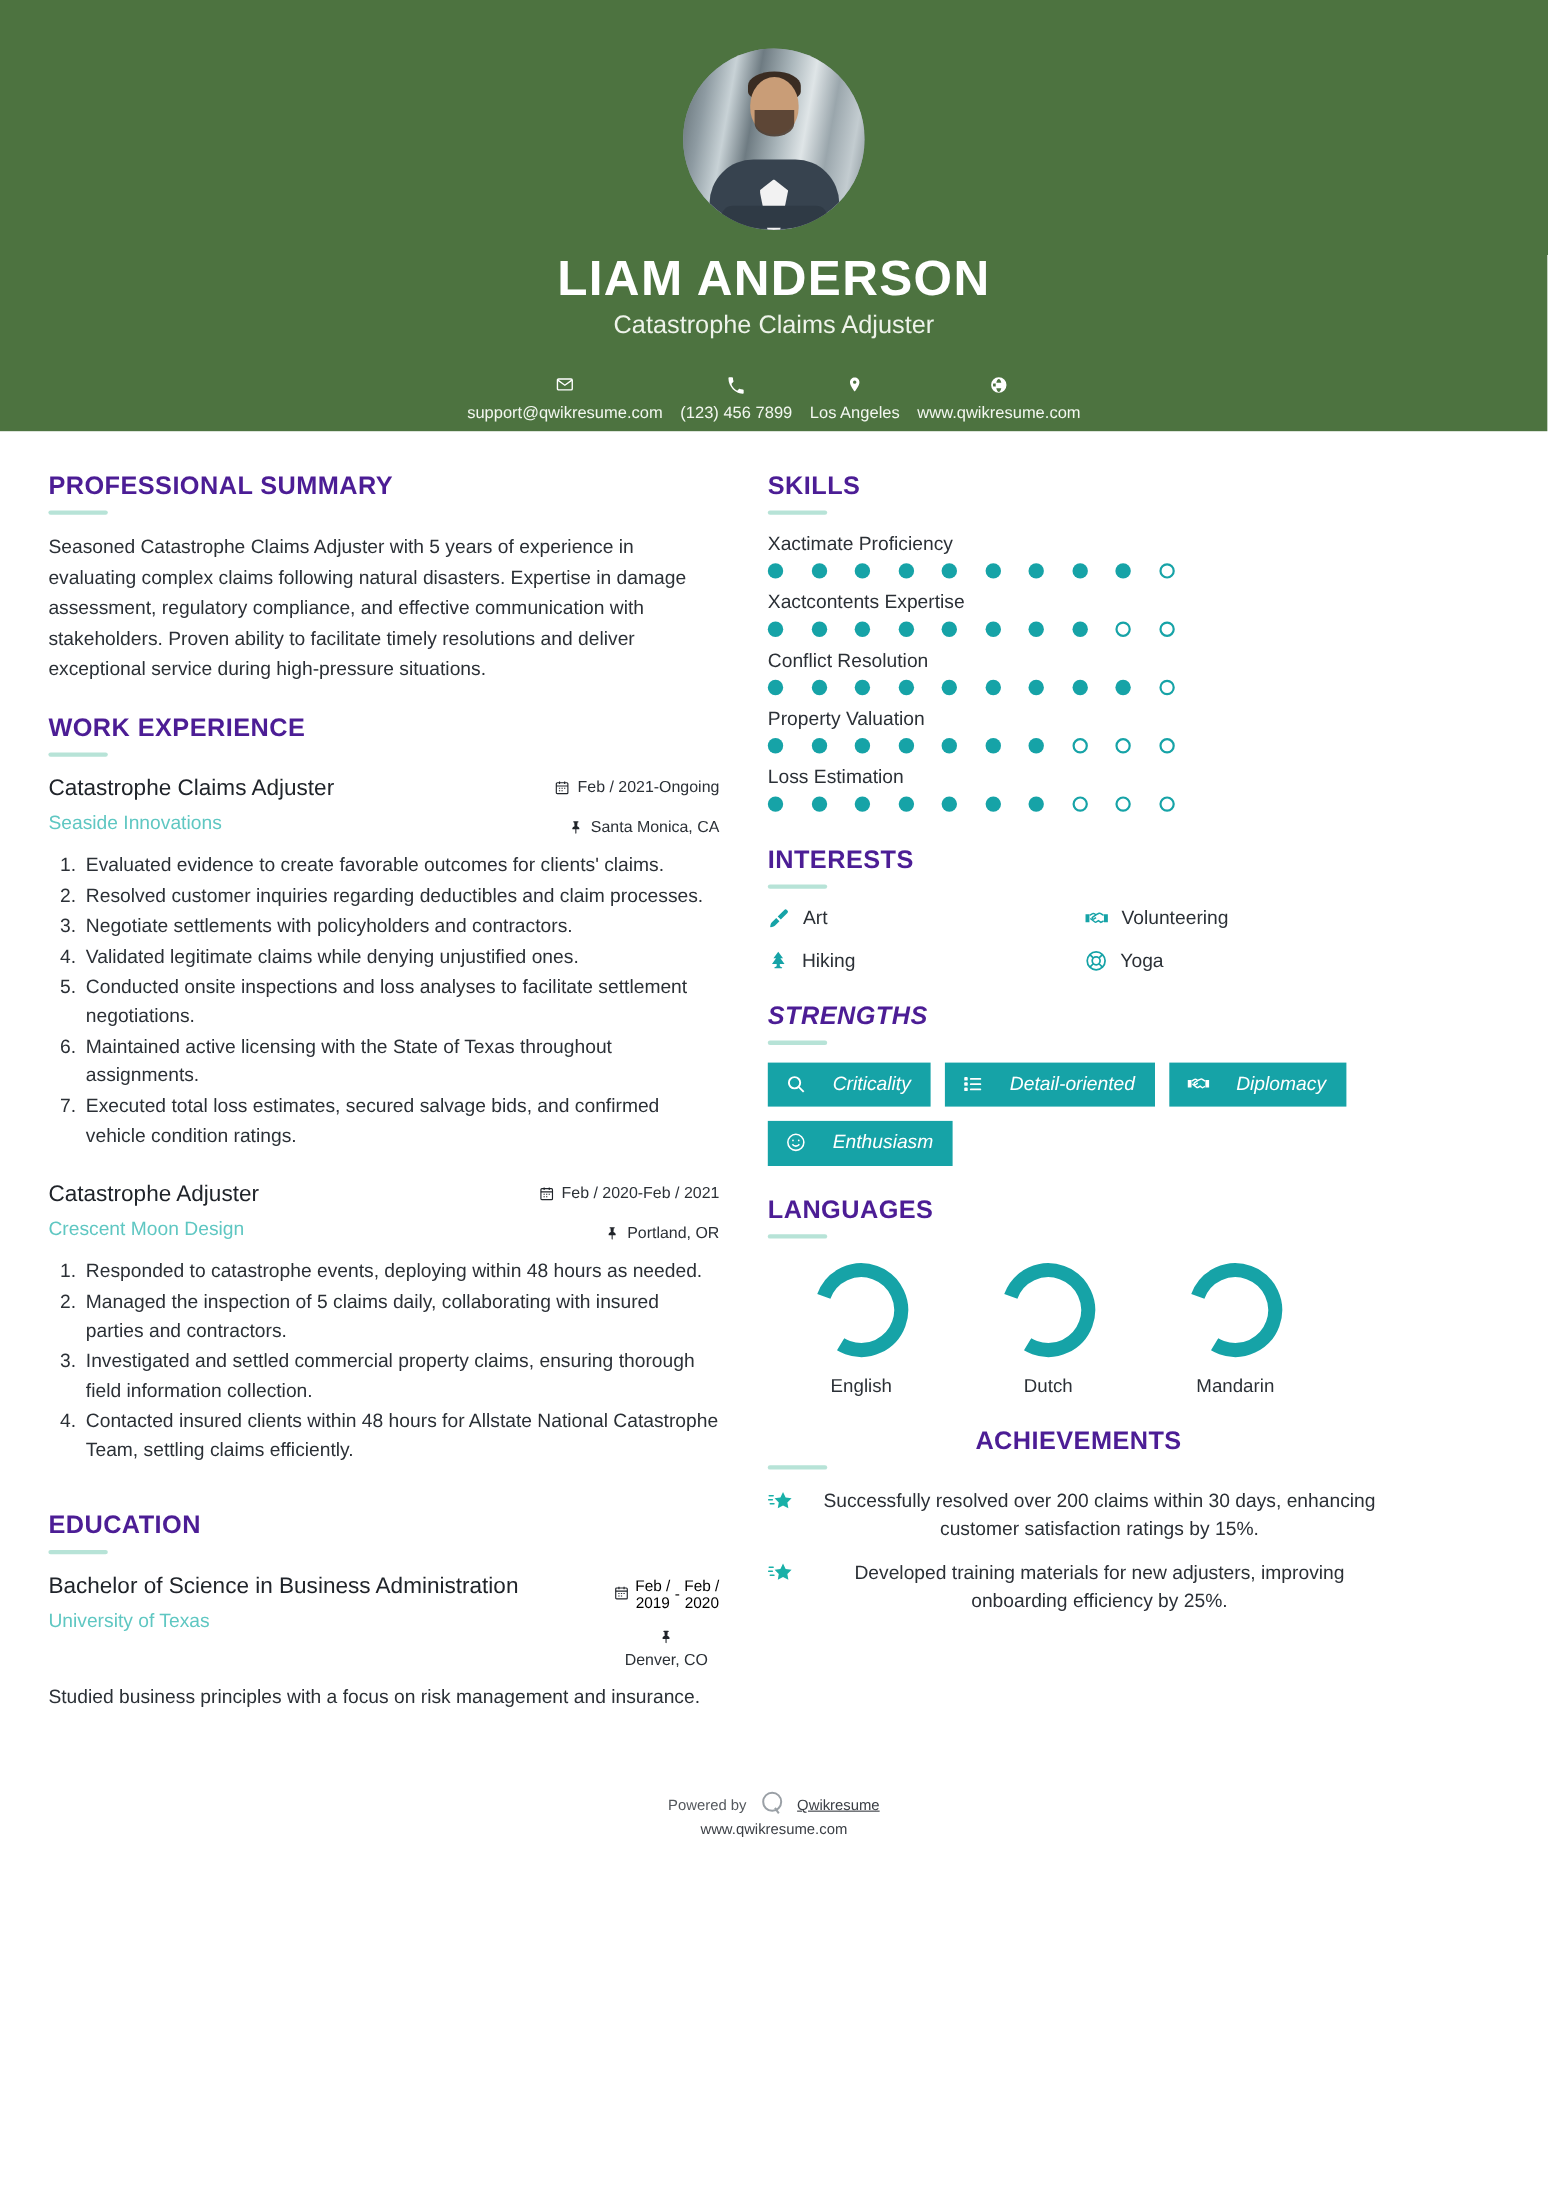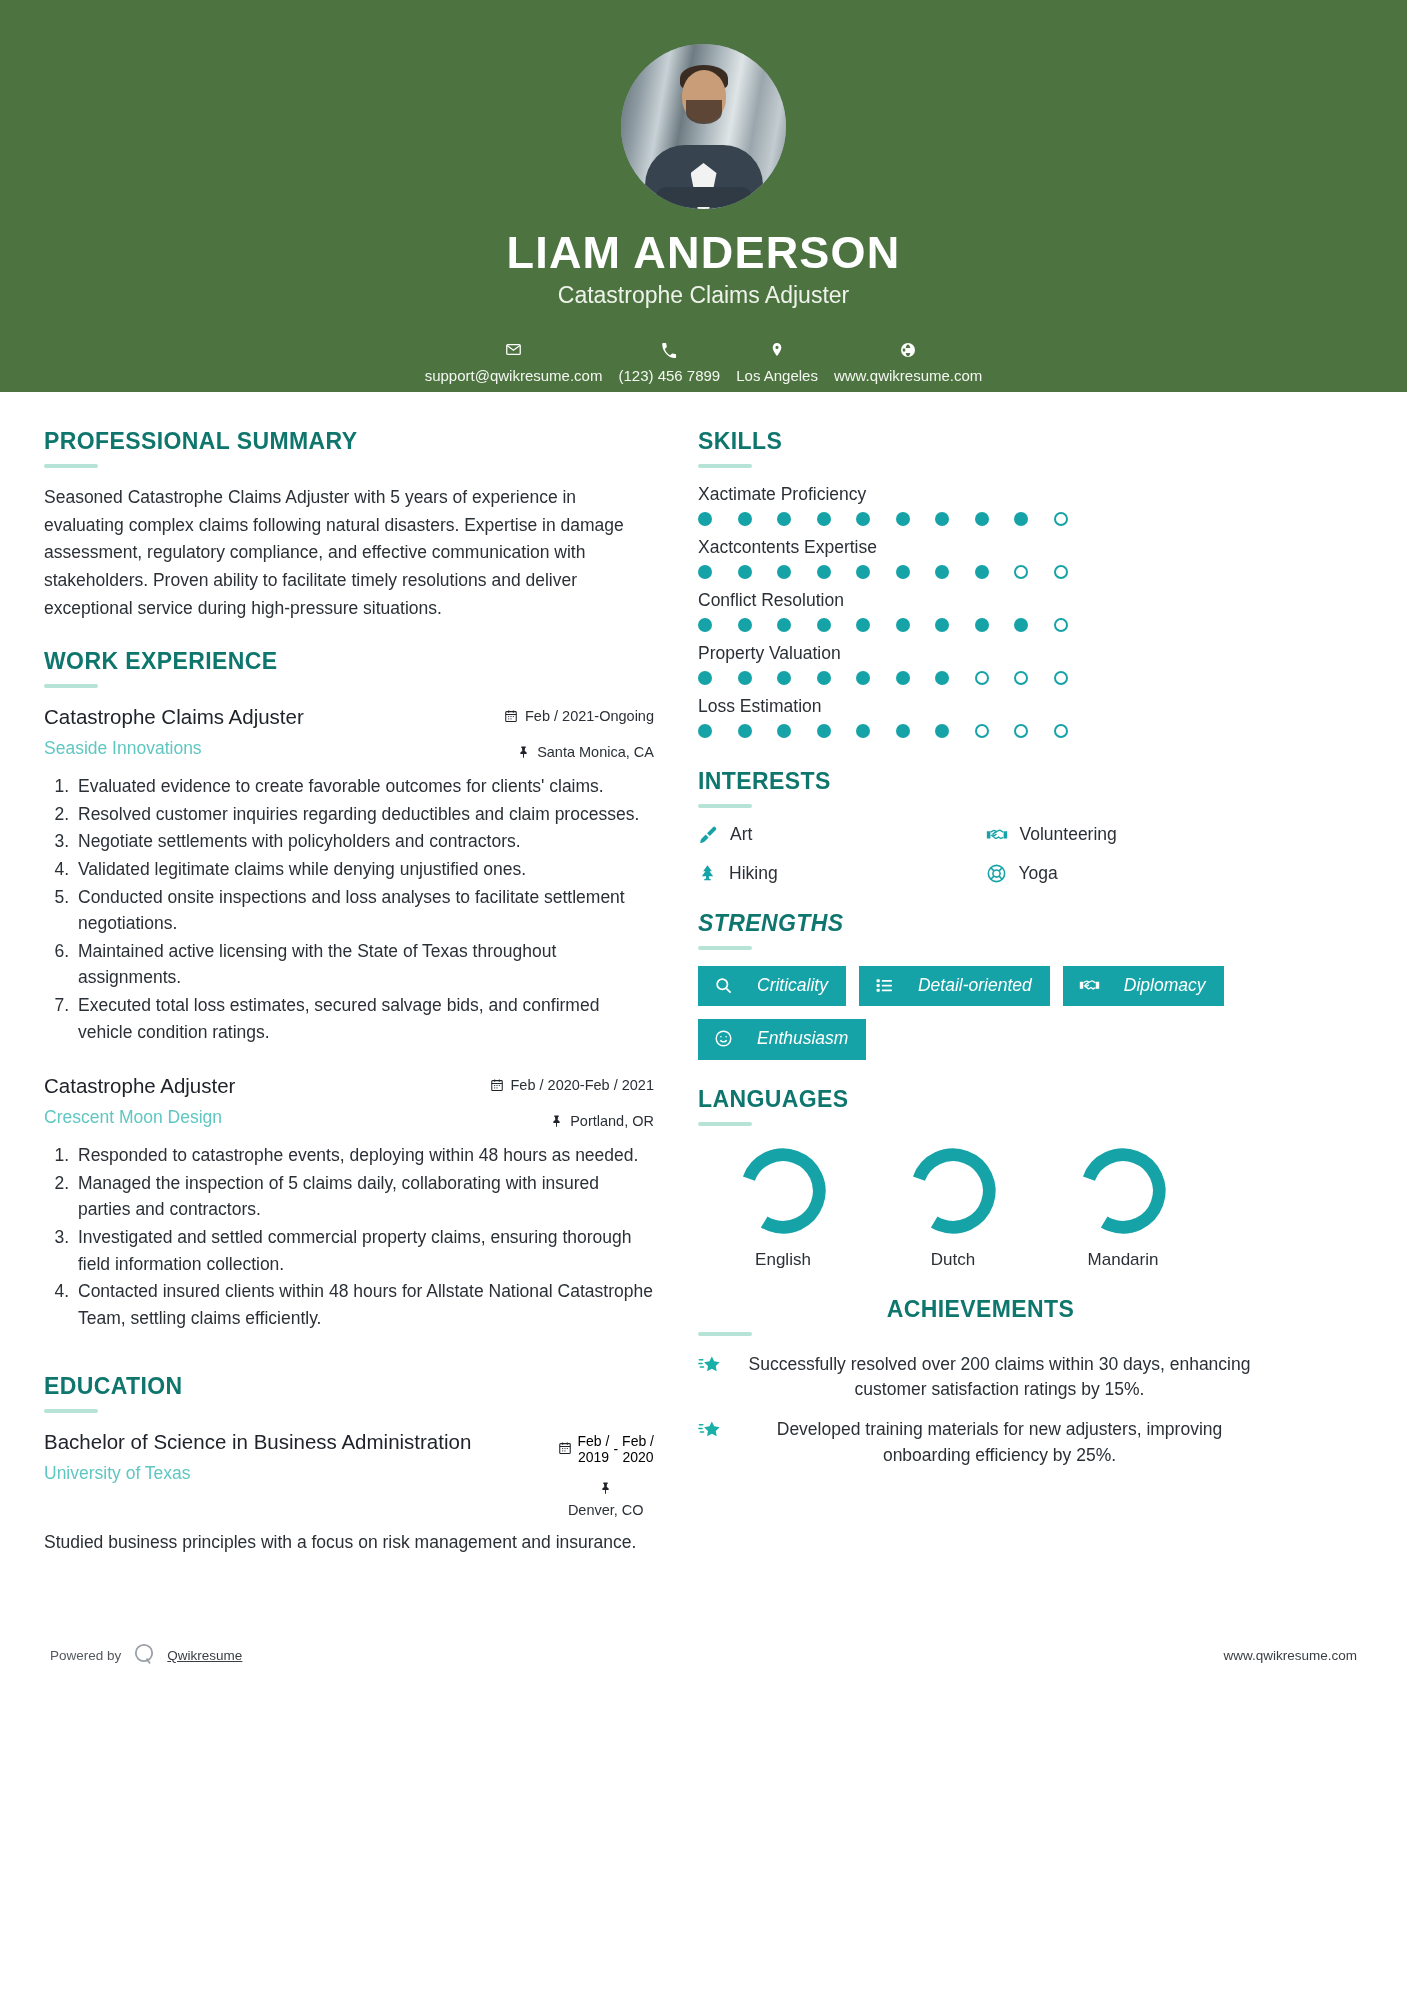--- a/index.html
+++ b/index.html
@@ -128,21 +128,21 @@
     display: flex;
     padding: 36px 44px 0 44px;
     gap: 44px;
   }
   .col-left  { width: 610px; flex: none; }
   .col-right { width: 565px; flex: none; }
 
   .sec-title {
     font-size: 23px;
     font-weight: bold;
-    color: #0f766e;
+    color: #4c1d95;
     letter-spacing: .4px;
     text-transform: uppercase;
   }
   .sec-rule {
     width: 54px;
     height: 4px;
     background: #b7e3d7;
     margin-top: 9px;
     margin-bottom: 16px;
     border-radius: 2px;
@@ -304,20 +304,21 @@
   }
 
   
   .footer {
     position: absolute;
     left: 0; right: 0; bottom: 52px;
     padding: 0 50px;
     display: flex;
     justify-content: space-between;
     align-items: center;
+    flex-direction: column;
   }
   .powered {
     display: flex;
     align-items: center;
     gap: 10px;
     font-size: 13.5px;
     color: #54585d;
   }
   .powered .brand {
     text-decoration: underline;

